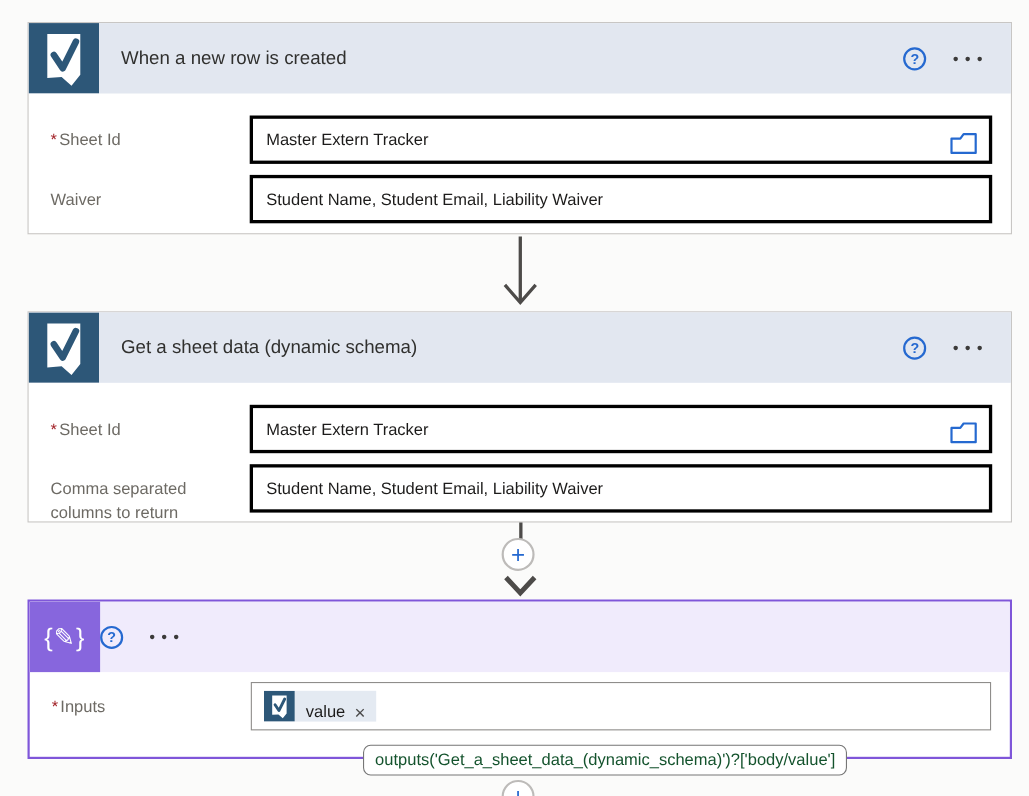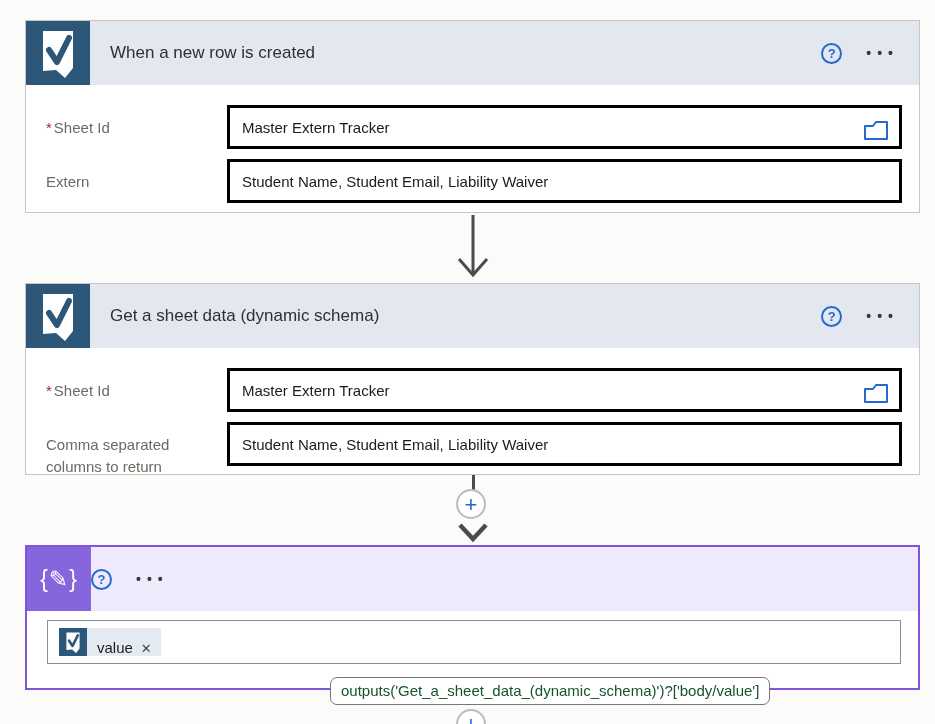--- a/index.html
+++ b/index.html
@@ -193,21 +193,21 @@
         <div class="input-box">
           <input type="text" readonly="" value="Master Extern Tracker" style="">
           <button class="picker-btn">
             <svg width="26" height="24" viewBox="0 0 26 24">
                 <use href="#folder-icon"></use>
               </svg>
           </button>
         </div>
       </div>
       <div class="field-row">
-        <div class="field-label">Extern</div>
+        <div class="field-label">Waiver</div>
         <div class="input-box">
           <input type="text" readonly="" value="Student Name, Student Email, Liability Waiver" style="">
         </div>
       </div>
     </div>
   </div>
 
   <svg class="connector" style="left:451px; top:213px;" width="44" height="68" viewBox="0 0 44 68">
     <line x1="22" y1="2" x2="22" y2="60" stroke="#4d4b49" stroke-width="3"></line>
     <polyline points="8,46 22,62 36,46" fill="none" stroke="#4d4b49" stroke-width="3"></polyline>
@@ -254,20 +254,21 @@
   <div class="card" id="card3">
     <div class="card-header">
       <div class="compose-icon">{✎}</div>
       <div class="header-actions">
         <button class="help-btn">?</button>
         <button class="menu-btn">•••</button>
       </div>
     </div>
     <div class="card-body" style="padding-top:9px;">
       <div class="field-row">
+        <div class="field-label"><span class="required">*</span><span>Inputs</span></div>
         <div class="token-area">
           <span class="token">
             <svg class="mini-icon" viewBox="0 0 64 64">
                 <use href="#ss-icon"></use>
               </svg>
             <span class="token-label">value</span>
             <button class="token-remove">✕</button>
           </span>
         </div>
       </div>

